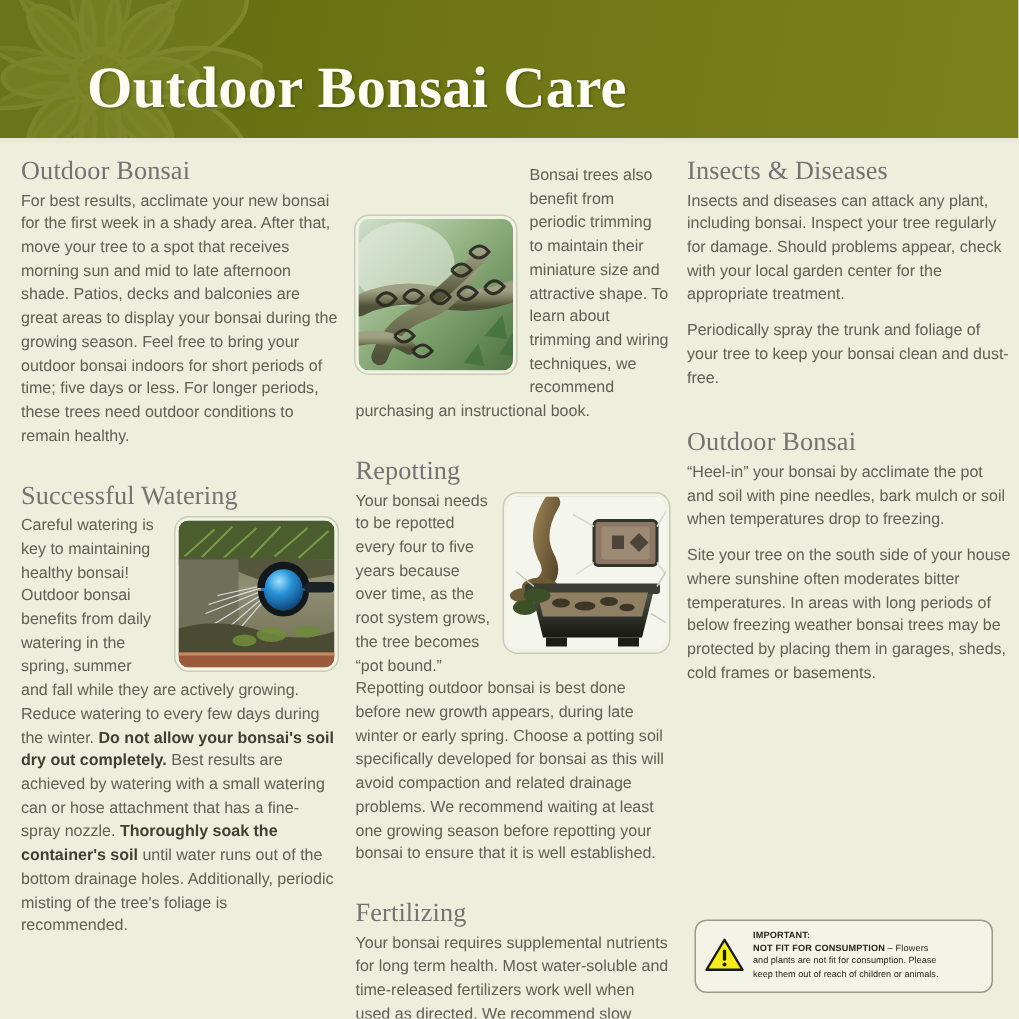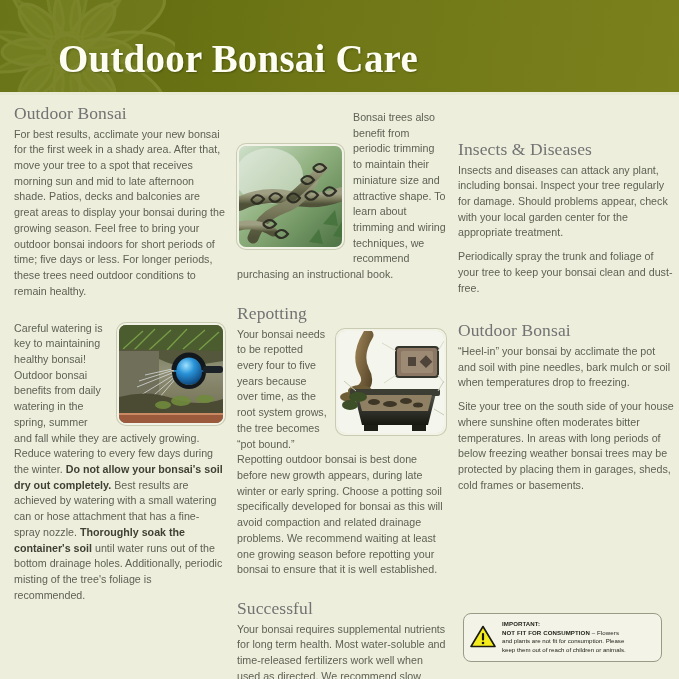--- a/index.html
+++ b/index.html
@@ -56,21 +56,21 @@
   .cols {
     display: flex;
     gap: 12px;
     align-items: flex-start;
   }
   .col {
     width: 211px;
     flex: 0 0 211px;
   }
   .col.mid { width: 209px; flex: 0 0 209px; }
-  .col.right { width: 217px; flex: 0 0 217px; margin-top: 36px; }
+  .col.right { width: 217px; flex: 0 0 217px; }
 
   h2.sec {
     font-family: "Liberation Serif", serif;
     font-size: 17.5px;
     font-weight: 400;
     color: #737373;
     margin: 0 0 3px 0;
     line-height: 1.12;
     letter-spacing: .1px;
   }
@@ -171,20 +171,21 @@
 
 <div class="sheet">
   <div class="cols">
 
     <div class="col left">
       <h2 class="sec">Outdoor Bonsai</h2>
       <p class="body">For best results, acclimate your new bonsai for the first week in a shady area. After that, move your tree to a spot that receives morning sun and mid to late afternoon shade. Patios, decks and balconies are great areas to display your bonsai during the growing season. Feel free to bring your outdoor bonsai indoors for short periods of time; five days or less. For longer periods, these trees need outdoor conditions to remain healthy.</p>
 
       <div class="spacer-12"></div>
 
+      <h2 class="sec">Successful Watering</h2>
 
       <div class="photo float-right">
         <svg width="104" height="98" viewBox="0 0 104 98">
           <defs>
             <linearGradient id="wgBg" x1="0" y1="0" x2="0" y2="1">
               <stop offset="0%" stop-color="#5e6d3c"></stop>
               <stop offset="45%" stop-color="#8f8f76"></stop>
               <stop offset="100%" stop-color="#6d6a4c"></stop>
             </linearGradient>
             <radialGradient id="wgBall" cx="40%" cy="35%" r="70%">
@@ -319,21 +320,21 @@
             <path d="M18 60 L6 50 M100 60 L106 50 M96 78 L106 84"></path>
           </g>
         </svg>
       </div>
 
       <p class="body">Your bonsai needs to be repotted every four to five years because over time, as the root system grows, the tree becomes “pot bound.” Repotting outdoor bonsai is best done before new growth appears, during late winter or early spring. Choose a potting soil specifically developed for bonsai as this will avoid compaction and related drainage problems. We recommend waiting at least one growing season before repotting your bonsai to ensure that it is well established.</p>
 
       <div style="clear:both"></div>
       <div class="spacer-12"></div>
 
-      <h2 class="sec">Successful</h2>
+      <h2 class="sec">Fertilizing</h2>
       <p class="body">Your bonsai requires supplemental nutrients for long term health. Most water-soluble and time-released fertilizers work well when used as directed. We recommend slow release organic fertilizers for more mature specimen bonsai.</p>
     </div>
 
     <div class="col right">
       <h2 class="sec">Insects &amp; Diseases</h2>
       <p class="body">Insects and diseases can attack any plant, including bonsai. Inspect your tree regularly for damage. Should problems appear, check with your local garden center for the appropriate treatment.</p>
       <p class="body">Periodically spray the trunk and foliage of your tree to keep your bonsai clean and dust-free.</p>
 
       <div class="spacer-16"></div>
 

